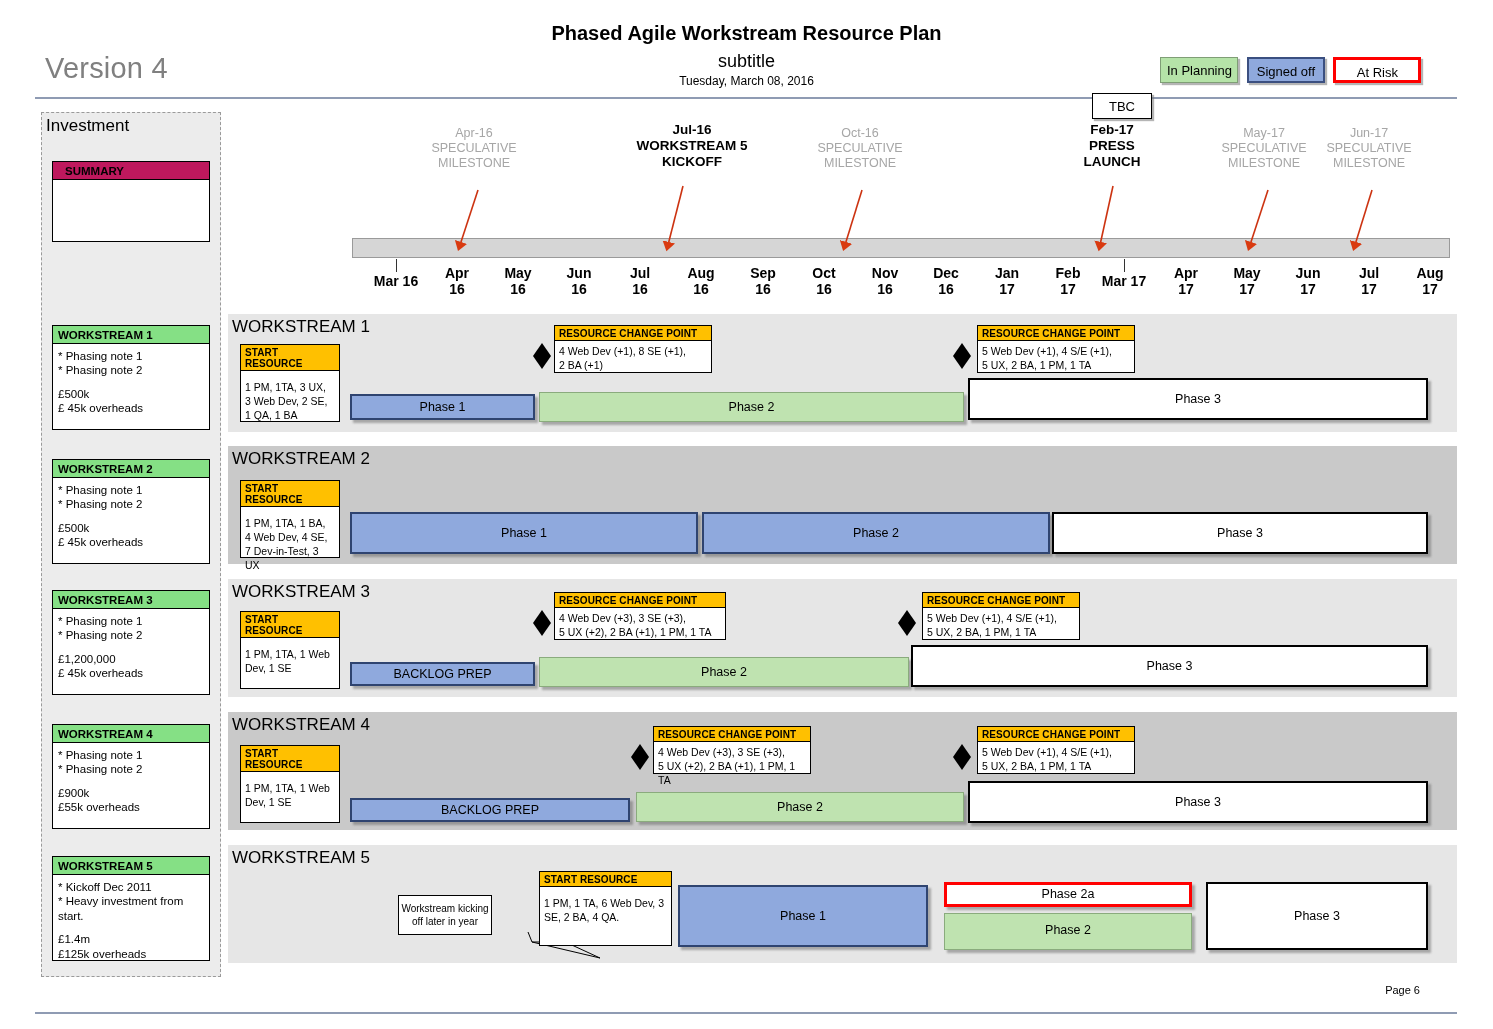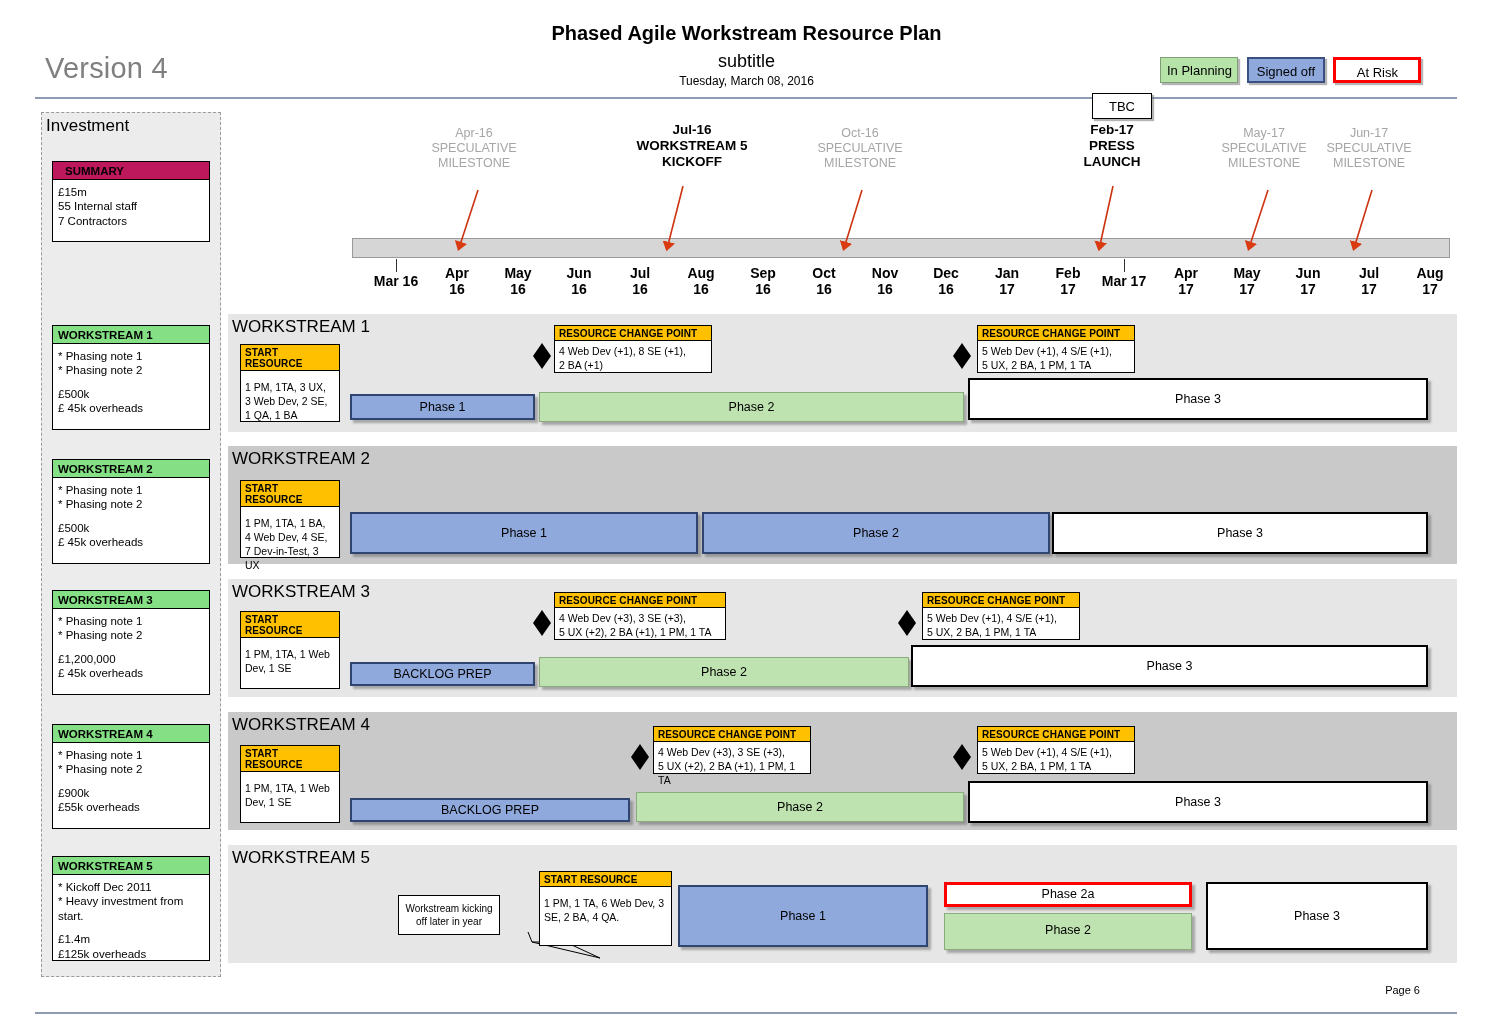--- a/index.html
+++ b/index.html
@@ -234,25 +234,20 @@
   <div class="legend-item lg-plan">In Planning</div>
   <div class="legend-item lg-signed">Signed off</div>
   <div class="legend-item lg-risk">At Risk</div>
 </div>
 
 <div class="abs" id="investment-panel"></div>
 <div class="abs" id="investment-title">Investment</div>
 
 <div class="abs side-card" style="left:52px; top:161px; width:158px; height:81px;">
   <div class="side-card-head head-summary">SUMMARY</div>
-  <div class="side-card-body">
-    <div>£15m</div>
-    <div>55 Internal staff</div>
-    <div>7 Contractors</div>
-  </div>
 </div>
 
 <div class="abs side-card" style="left:52px; top:325px; width:158px; height:105px;">
   <div class="side-card-head head-ws">WORKSTREAM 1</div>
   <div class="side-card-body">
     <div>* Phasing note 1</div>
     <div>* Phasing note 2</div>
     <div class="gap"></div>
     <div>£500k</div>
     <div>£ 45k overheads</div>
@@ -555,21 +550,21 @@
   </div>
 
 <div class="ws-row light" style="top:845px; height:118px;"></div>
 <div class="abs ws-heading" style="left:232px; top:848px;">WORKSTREAM 5</div>
 
 <svg class="abs" style="left:400px; top:890px; width:250px; height:80px; pointer-events:none;">
   <path d="M128,42 L132,52 L142,52 L148,45" fill="none" stroke="#000" stroke-width="1"></path>
   <path d="M132,52 L200,68" fill="none" stroke="#000" stroke-width="1"></path>
   <path d="M148,44 L200,68" fill="none" stroke="#000" stroke-width="1"></path>
 </svg>
-<div class="abs callout" style="left:398px; top:895px; width:102px; height:40px;">
+<div class="abs callout" style="left:398px; top:895px; width:94px; height:40px;">
   <span>Workstream kicking off later in year</span>
 </div>
 
 <div class="abs note-box" style="left:539px; top:871px; width:133px; height:75px;">
   <div class="note-head">START RESOURCE</div>
   <div class="note-body pad-top">
     <div>1 PM, 1 TA, 6 Web Dev, 3</div>
     <div>SE, 2 BA, 4 QA.</div>
   </div>
 </div>

